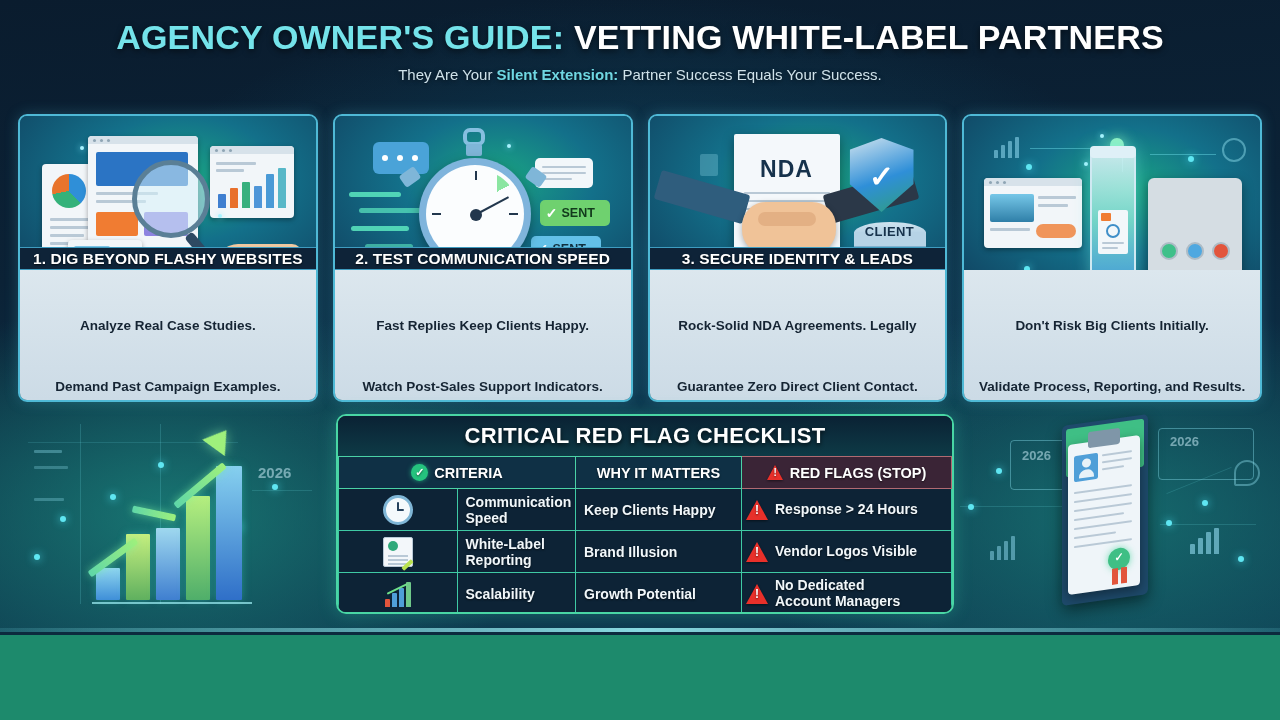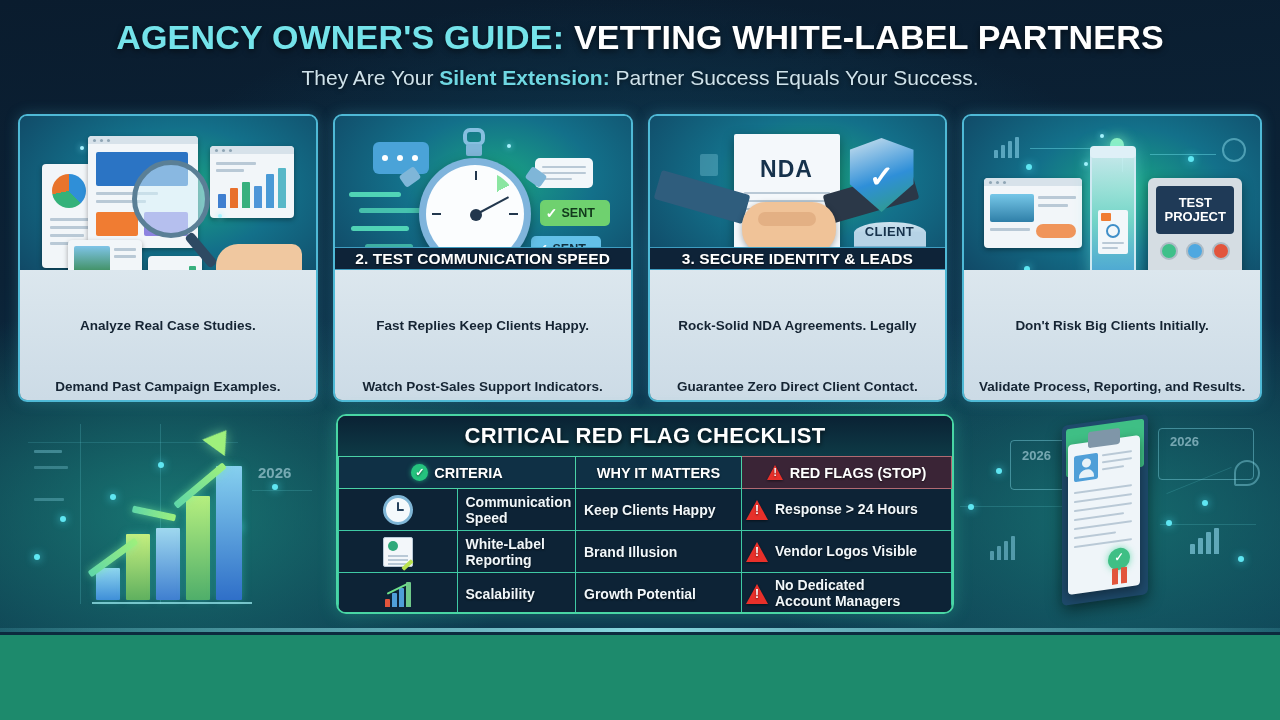--- a/index.html
+++ b/index.html
@@ -33,21 +33,21 @@
   
   #header{ position:absolute; left:0; top:18px; width:1280px; text-align:center; }
   #h1{
     font-size:34px; font-weight:bold; letter-spacing:.2px;
     text-shadow:0 2px 6px rgba(0,0,0,.6);
     white-space:nowrap;
   }
   #h1 .accent{ color:#74e3ea; }
   #h1 .plain{ color:#ffffff; }
   #h2{
-    margin-top:9px; font-size:21px; color:#cfe2ea; font-weight:500;
+    margin-top:9px; font-size:15px; color:#cfe2ea; font-weight:500;
     text-shadow:0 1px 4px rgba(0,0,0,.55); white-space:nowrap;
   }
   #h2 .accent{ color:#6fd7e2; font-weight:bold; }
 
   
   #cards{
     position:absolute; left:18px; top:114px; width:1244px; height:288px;
     display:flex; gap:15px;
   }
   .card{
@@ -248,20 +248,21 @@
                     border:5px solid #5a7f96;background:rgba(215,240,250,.55);"></div>
         <div style="position:absolute;left:176px;top:114px;width:10px;height:40px;background:#2e4a63;
                     border-radius:4px;transform:rotate(-40deg);"></div>
         <div style="position:absolute;left:196px;top:128px;width:86px;height:66px;
                     background:#f0c8a0;border-radius:22px 10px 6px 6px;"></div>
         <div style="position:absolute;left:250px;top:168px;width:48px;height:28px;background:#2b3c52;
                     border-radius:4px;"></div>
         <div class="spark" style="left:60px;top:30px;"></div>
         <div class="spark" style="left:198px;top:98px;"></div>
       </div>
+      <div class="card-title">1. DIG BEYOND FLASHY WEBSITES</div>
       <div class="card-body">
         <span>Analyze Real Case Studies.</span>
         <span>Demand Past Campaign Examples.</span>
       </div>
     </div>
 
     <div class="card">
       <div class="card-art">
         <div style="position:absolute;left:14px;top:76px;width:52px;height:5px;background:#5ce8c0;border-radius:3px;opacity:.85;"></div>
         <div style="position:absolute;left:24px;top:92px;width:68px;height:5px;background:#5ce8c0;border-radius:3px;opacity:.7;"></div>
@@ -425,25 +426,20 @@
             <div style="position:absolute;left:3px;top:3px;width:10px;height:8px;background:#f07c32;border-radius:1px;"></div>
             <div style="position:absolute;left:8px;top:14px;width:14px;height:14px;border-radius:50%;
                         border:2px solid #3f8fc8;"></div>
             <div class="line" style="left:4px;top:32px;width:22px;height:2px;"></div>
             <div class="line" style="left:4px;top:37px;width:16px;height:2px;"></div>
           </div>
         </div>
 
         <div style="position:absolute;left:184px;top:62px;width:94px;height:118px;background:#d5dde3;
                     border-radius:6px;box-shadow:0 4px 12px rgba(0,0,0,.4);">
-          <div style="position:absolute;left:8px;top:8px;width:78px;height:48px;background:#1f3a57;border-radius:4px;
-                      display:flex;flex-direction:column;align-items:center;justify-content:center;">
-            <span style="color:#fff;font-size:13px;font-weight:bold;line-height:1.1;">TEST</span>
-            <span style="color:#fff;font-size:13px;font-weight:bold;line-height:1.1;">PROJECT</span>
-          </div>
           <div style="position:absolute;left:12px;top:64px;width:18px;height:18px;border-radius:50%;background:#3fc08a;
                       border:2px solid #aebcc6;"></div>
           <div style="position:absolute;left:38px;top:64px;width:18px;height:18px;border-radius:50%;background:#4fa8e0;
                       border:2px solid #aebcc6;"></div>
           <div style="position:absolute;left:64px;top:64px;width:18px;height:18px;border-radius:50%;background:#e2553c;
                       border:2px solid #aebcc6;"></div>
           <div class="line" style="left:10px;top:92px;width:50px;height:3px;background:#9eaeb9;"></div>
           <div class="line" style="left:10px;top:100px;width:40px;height:3px;background:#9eaeb9;"></div>
           <div style="position:absolute;right:10px;bottom:8px;width:18px;height:18px;border-radius:50%;
                       background:#b7c3cc;border:2px solid #97a6b1;"></div>

